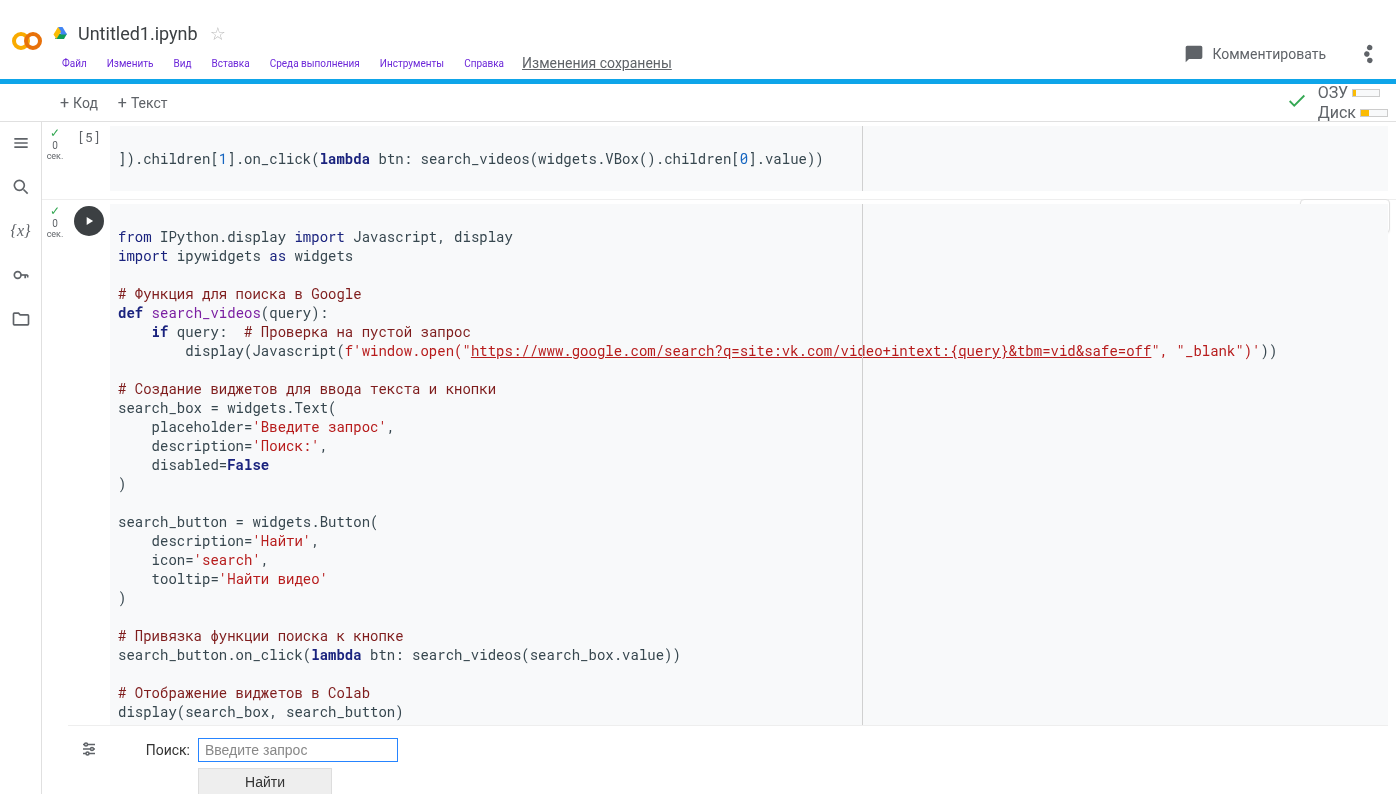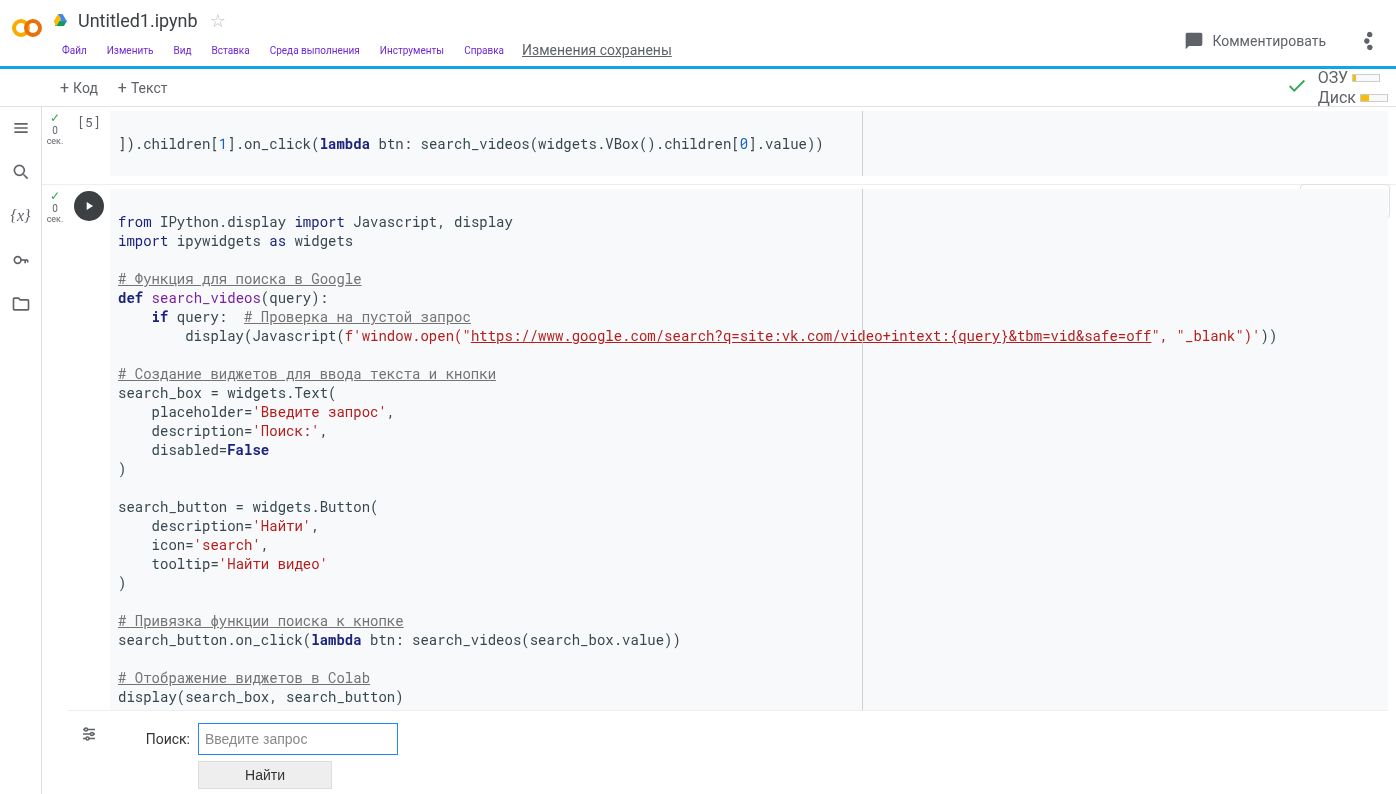--- a/index.html
+++ b/index.html
@@ -9,21 +9,22 @@
     font-size: 14px;
     color: #3c4043;
     background: #fff;
     overflow: hidden;
   }
   .app { display: flex; flex-direction: column; height: 794px; width: 1396px; }
 
   
   .header {
     display: flex; align-items: flex-start; padding: 6px 8px 0 8px;
-    border-bottom: 3px solid #0ea5e9;
+    border-bottom: 5px solid #0ea5e9;
+    margin-top: 13px;
   }
   .logo-area { display:flex; align-items:center; gap:6px; padding-top:4px; padding-right:8px;}
   .colab-logo { width: 36px; height: 36px; display:flex; align-items:center; justify-content:center;}
   .header-main { flex:1; }
   .title-row { display:flex; align-items:center; gap:8px; height:28px;}
   .drive-icon { width:18px; height:18px; }
   .doc-title { font-size: 18px; color:#3c4043; letter-spacing:0; }
   .star-icon { color:#bbb; font-size:18px; margin-left:4px;}
   .menu-row { display:flex; align-items:center; gap:0; height:32px; }
   .menu-item { padding: 6px 10px; cursor:pointer; color:#6d28d9; font-size:10px;}
@@ -82,21 +83,21 @@
   .code-body.bg { background:#f8f9fa;}
   .divider-vert {
     position:absolute; top:0; bottom:0; left:752px; border-left:1px solid #d0d0d0;
   }
 
   
   .kw { color:#1a237e; font-weight:bold;}
   .fn { color:#7b1fa2;}
   .num { color:#1565c0;}
   .str { color:#b71c1c;}
-  .cmt { color:#737373;text-decoration:underline;}
+  .cmt { color:#7f1d1d;}
   .url { color:#b71c1c; text-decoration:underline;}
   .bool { color:#1a237e; font-weight:bold;}
   .imp { color:#1a237e; font-weight:normal;}
 
   
   .cell-toolbar {
     position:absolute; top:-1px; right:6px; background:#fff;
     border:1px solid #e0e0e0; border-radius:4px;
     display:flex; align-items:center; padding:2px 2px;
     box-shadow:0 1px 2px rgba(0,0,0,0.06);
@@ -104,21 +105,21 @@
   .ct-btn { width:28px; height:28px; display:flex; align-items:center; justify-content:center; cursor:pointer; color:#5f6368;}
 
   
   .output-area { display:flex; padding:8px 8px 20px 0; border-top:1px solid #eee;}
   .output-gutter { width:42px; display:flex; justify-content:center; padding-top:6px;}
   .output-gutter-icon { color:#5f6368; cursor:pointer;}
   .output-body { flex:1; padding:4px 8px;}
   .widget-row { display:flex; align-items:center; margin-bottom:6px;}
   .widget-label { width:80px; text-align:right; padding-right:8px; color:#333; font-size:14px;}
   .widget-input {
-    width:200px; height:32px; border:1px solid #2684ff; padding:8px 6px;
+    width:200px; height:24px; border:1px solid #2684ff; padding:8px 6px;
     font-size:14px; outline:none;
   }
   .widget-input::placeholder { color:#888;}
   .widget-button {
     width:134px; height:28px; background:#eeeeee; border:1px solid #ddd;
     color:#333; font-size:14px; cursor:pointer; display:flex; align-items:center; justify-content:center;
   }
 </style>
 </head>
 <body>

